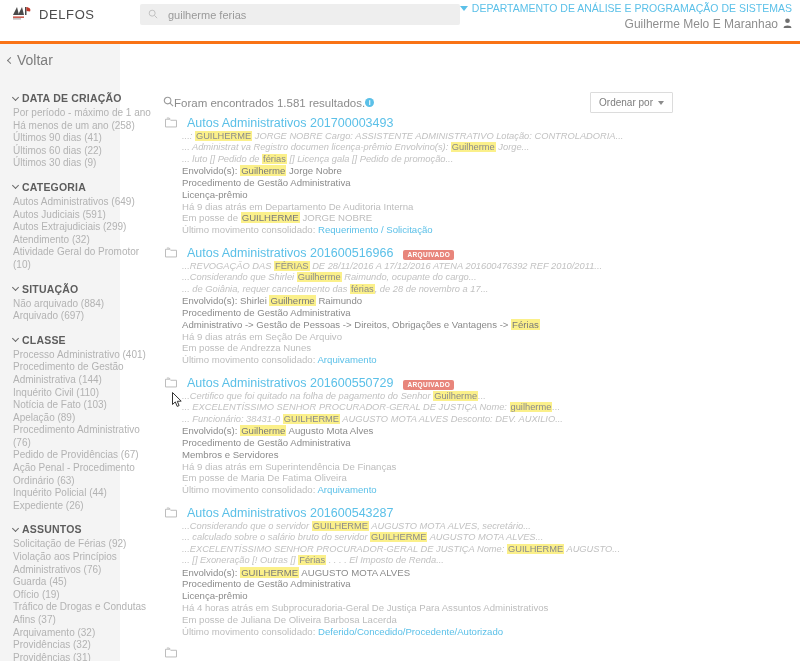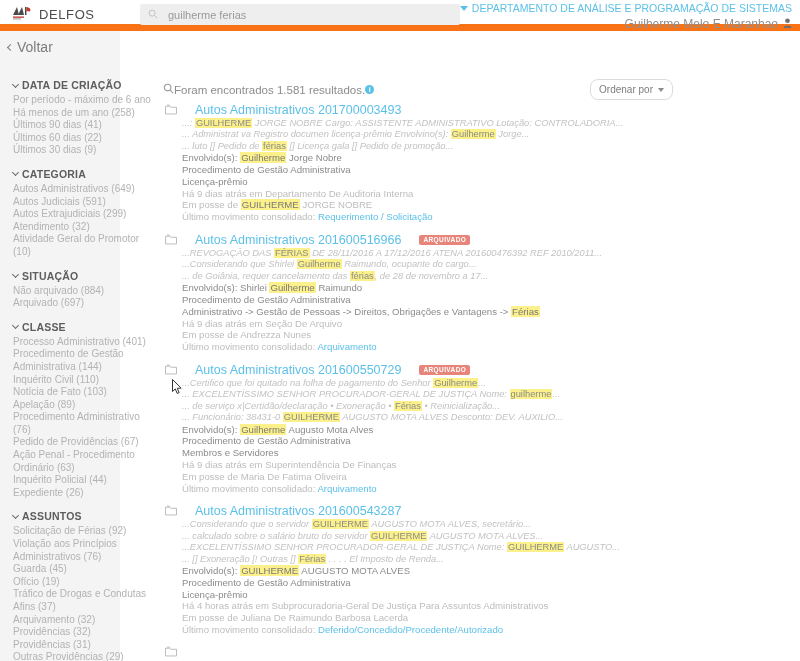--- a/index.html
+++ b/index.html
@@ -9,23 +9,23 @@
     overflow: hidden;
     background: #ffffff;
     font-family: "Liberation Sans", sans-serif;
     font-size: 11px;
     color: #4a4a4a;
   }
 
   
   .topbar {
     position: relative;
-    height: 31px;
+    height: 44px;
     background: #ffffff;
-    border-bottom: 7px solid #f97316;
+    border-bottom: 3px solid #f97316;
   }
   .logo-wrap {
     position: absolute;
     left: 12px; top: 6px;
     display: flex; align-items: center; gap: 5px;
   }
   .logo-mark { display:block; }
   .logo-text {
     font-size: 13px;
     letter-spacing: .6px;
@@ -155,21 +155,21 @@
     background: #5bc0e8;
     color: #fff;
     font-size: 7px; font-weight: bold;
     display: inline-flex; align-items:center; justify-content:center;
     line-height: 1;
   }
   .sort-btn {
     margin-left: auto;
     border: 1px solid #dcdcdc;
     background: #fff;
-    border-radius: 8px;
+    border-radius: 1px;
     padding: 4px 8px;
     font-size: 10px;
     color: #7d7d7d;
     display: flex; align-items: center; gap: 5px;
     cursor: pointer;
     font-family: "Liberation Sans", sans-serif;
   }
   .caret-sm {
     width: 0; height: 0;
     border-left: 3.5px solid transparent;
@@ -180,21 +180,21 @@
   
   .results {
     position: absolute;
     left: 165px; top: 72px;
     width: 505px;
     height: 556px;
     overflow: hidden;
   }
   .result { margin-bottom: 10px; }
   .result-title-row {
-    display: flex; align-items: center; gap: 18px;
+    display: flex; align-items: flex-end; gap: 10px;
     margin-bottom: 1px;
   }
   .folder-icon { flex: none; }
   .result-title {
     color: #5bc0e8;
     font-size: 12.5px;
     cursor: pointer;
     white-space: nowrap;
   }
   .badge {
@@ -300,21 +300,21 @@
   </div>
 
   <div class="content-card"></div>
 
   <div class="facets" id="facets">
       <div class="facet-group">
         <div class="facet-title">
           <span class="chev-sm"></span>
           <span>DATA DE CRIAÇÃO</span>
         </div>
-        <div class="facet-item">Por período - máximo de 6 ano</div>
+        <div class="facet-item">Por período - máximo de 1 ano</div>
         <div class="facet-item">Há menos de um ano (258)</div>
         <div class="facet-item">Últimos 90 dias (41)</div>
         <div class="facet-item">Últimos 60 dias (22)</div>
         <div class="facet-item">Últimos 30 dias (9)</div>
       </div>
       <div class="facet-group">
         <div class="facet-title">
           <span class="chev-sm"></span>
           <span>CATEGORIA</span>
         </div>
@@ -429,21 +429,20 @@
           <span class="folder-icon"><svg width="12" height="11" viewBox="0 0 14 12">
               <path d="M0.6 2.2 L0.6 11.2 L13.4 11.2 L13.4 3.4 L6.6 3.4 L5.4 2.2 Z" fill="none" stroke="#b9b9b9" stroke-width="1.1" stroke-linejoin="round"></path>
               <path d="M2.2 0.8 L5.0 0.8 L6.0 2.0" fill="none" stroke="#b9b9b9" stroke-width="1.1"></path>
             </svg></span>
           <span class="result-title">Autos Administrativos 201600550729</span>
           <span class="badge">ARQUIVADO</span>
         </div>
         <div class="result-body">
           <div class="snippet"><span>...Certifico que foi quitado na folha de pagamento do Senhor </span><mark class="hl">Guilherme</mark><span>...</span></div>
           <div class="snippet"><span>... EXCELENTÍSSIMO SENHOR PROCURADOR-GERAL DE JUSTIÇA Nome: </span><mark class="hl">guilherme</mark><span>...</span></div>
-          <div class="snippet"><span>... de serviço x|Certidão/declaração • Exoneração • </span><mark class="hl">Férias</mark><span> • Reinicialização...</span></div>
           <div class="snippet"><span>... Funcionário: 38431-0 </span><mark class="hl">GUILHERME</mark><span> AUGUSTO MOTA ALVES Desconto: DEV. AUXILIO...</span></div>
           <div class="meta"><span>Envolvido(s): </span><mark class="hl-strong">Guilherme</mark><span> Augusto Mota Alves</span></div>
           <div class="meta"><span>Procedimento de Gestão Administrativa</span></div>
           <div class="meta"><span>Membros e Servidores</span></div>
           <div class="meta dim"><span>Há 9 dias atrás em Superintendência De Finanças</span></div>
           <div class="meta dim"><span>Em posse de Maria De Fatima Oliveira</span></div>
           <div class="meta dim"><span>Último movimento consolidado: </span><span class="link">Arquivamento</span></div>
         </div>
       </div>
       <div class="result">
@@ -456,21 +455,21 @@
         </div>
         <div class="result-body">
           <div class="snippet"><span>...Considerando que o servidor </span><mark class="hl">GUILHERME</mark><span> AUGUSTO MOTA ALVES, secretário...</span></div>
           <div class="snippet"><span>... calculado sobre o salário bruto do servidor </span><mark class="hl">GUILHERME</mark><span> AUGUSTO MOTA ALVES...</span></div>
           <div class="snippet"><span>...EXCELENTÍSSIMO SENHOR PROCURADOR-GERAL DE JUSTIÇA Nome: </span><mark class="hl">GUILHERME</mark><span> AUGUSTO...</span></div>
           <div class="snippet"><span>... [] Exoneração [! Outras [] </span><mark class="hl">Férias</mark><span> . . . . El Imposto de Renda...</span></div>
           <div class="meta"><span>Envolvido(s): </span><mark class="hl-strong">GUILHERME</mark><span> AUGUSTO MOTA ALVES</span></div>
           <div class="meta"><span>Procedimento de Gestão Administrativa</span></div>
           <div class="meta"><span>Licença-prêmio</span></div>
           <div class="meta dim"><span>Há 4 horas atrás em Subprocuradoria-Geral De Justiça Para Assuntos Administrativos</span></div>
-          <div class="meta dim"><span>Em posse de Juliana De Raimundo Barbosa Lacerda</span></div>
+          <div class="meta dim"><span>Em posse de Juliana De Oliveira Barbosa Lacerda</span></div>
           <div class="meta dim"><span>Último movimento consolidado: </span><span class="link">Deferido/Concedido/Procedente/Autorizado</span></div>
         </div>
       </div>
       <div class="result">
         <div class="result-title-row">
           <span class="folder-icon"><svg width="12" height="11" viewBox="0 0 14 12">
               <path d="M0.6 2.2 L0.6 11.2 L13.4 11.2 L13.4 3.4 L6.6 3.4 L5.4 2.2 Z" fill="none" stroke="#b9b9b9" stroke-width="1.1" stroke-linejoin="round"></path>
               <path d="M2.2 0.8 L5.0 0.8 L6.0 2.0" fill="none" stroke="#b9b9b9" stroke-width="1.1"></path>
             </svg></span>
         </div>

